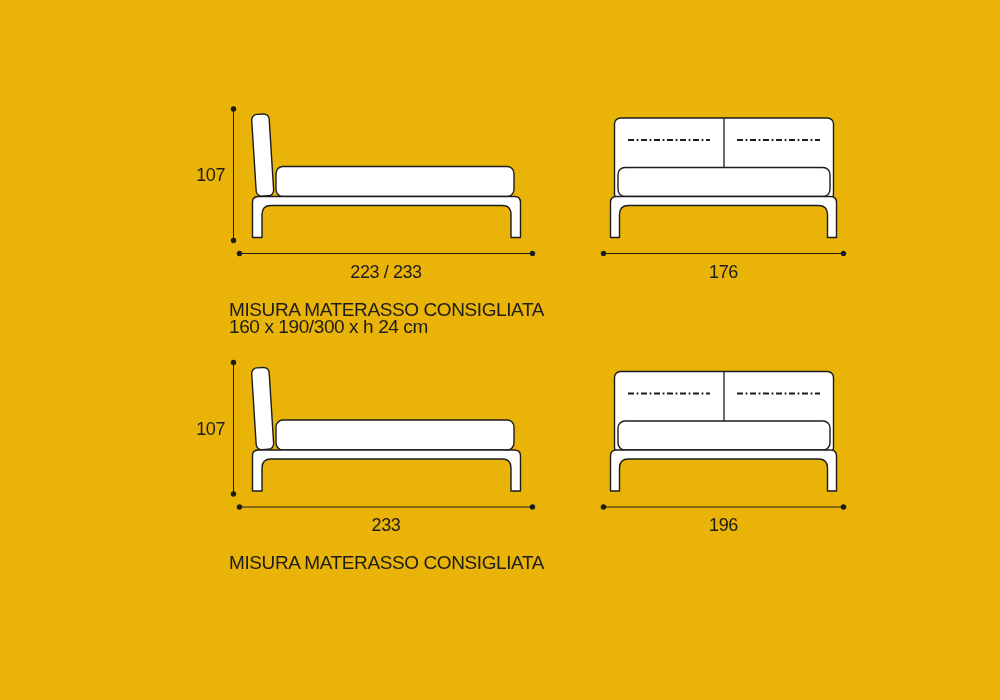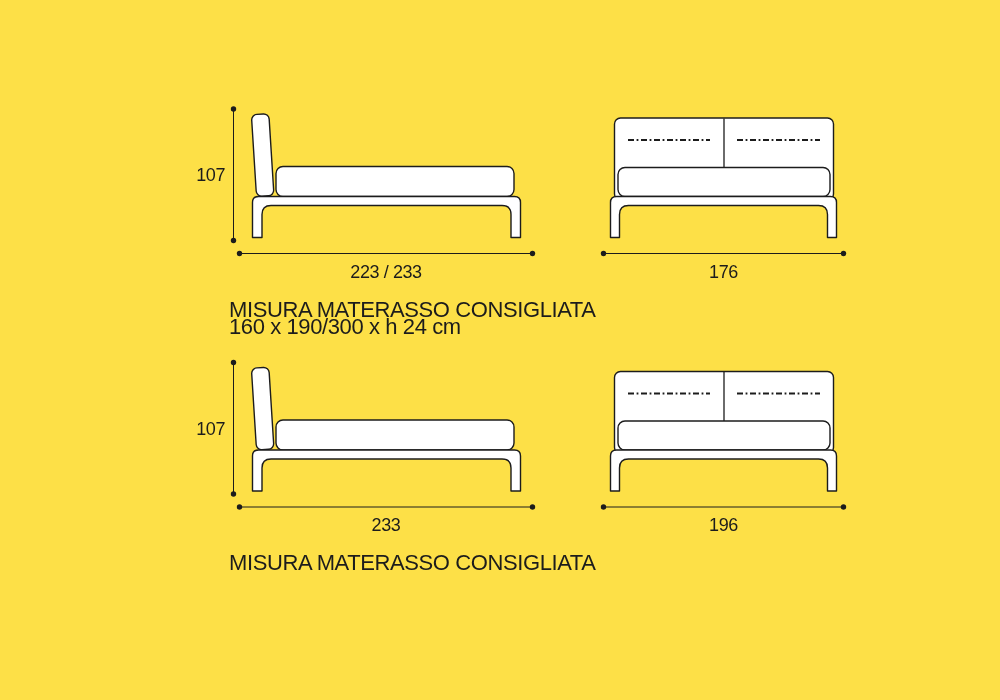--- a/index.html
+++ b/index.html
@@ -4,21 +4,21 @@
 <style>
   html, body {
     margin: 0;
     padding: 0;
     background: #ffffff;
   }
   #canvas {
     position: relative;
     width: 1000px;
     height: 700px;
-    background: #fde047;
+    background: #eab308;
     overflow: hidden;
     font-family: "Liberation Sans", sans-serif;
   }
   svg { position: absolute; left: 0; top: 0; }
 
   .outline {
     fill: #ffffff;
     stroke: #1c1c1c;
     stroke-width: 1.4;
     stroke-linejoin: round;
@@ -40,21 +40,21 @@
   .dim-label {
     fill: #1c1c1c;
     font-family: "Liberation Sans", sans-serif;
     font-size: 18px;
     letter-spacing: -0.4px;
   }
   .caption {
     position: absolute;
     left: 229px;
     color: #1c1c1c;
-    font-size: 22px;
+    font-size: 19px;
     line-height: 17px;
     letter-spacing: -0.4px;
     white-space: nowrap;
   }
 </style>
 </head>
 <body>
 
 <div id="canvas">
 

